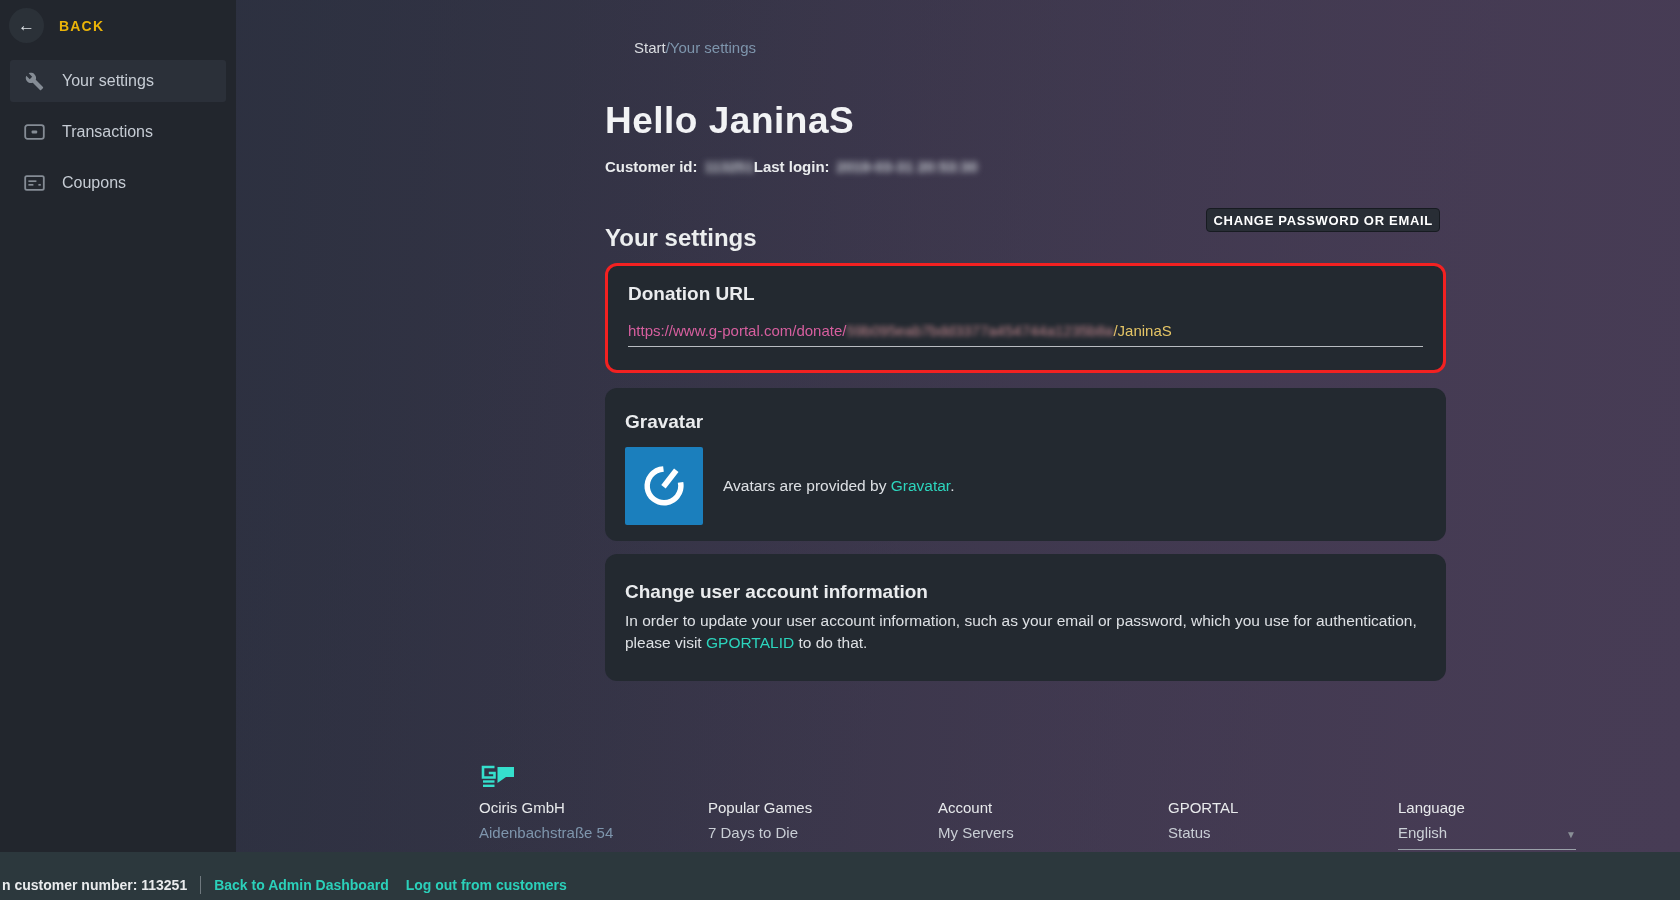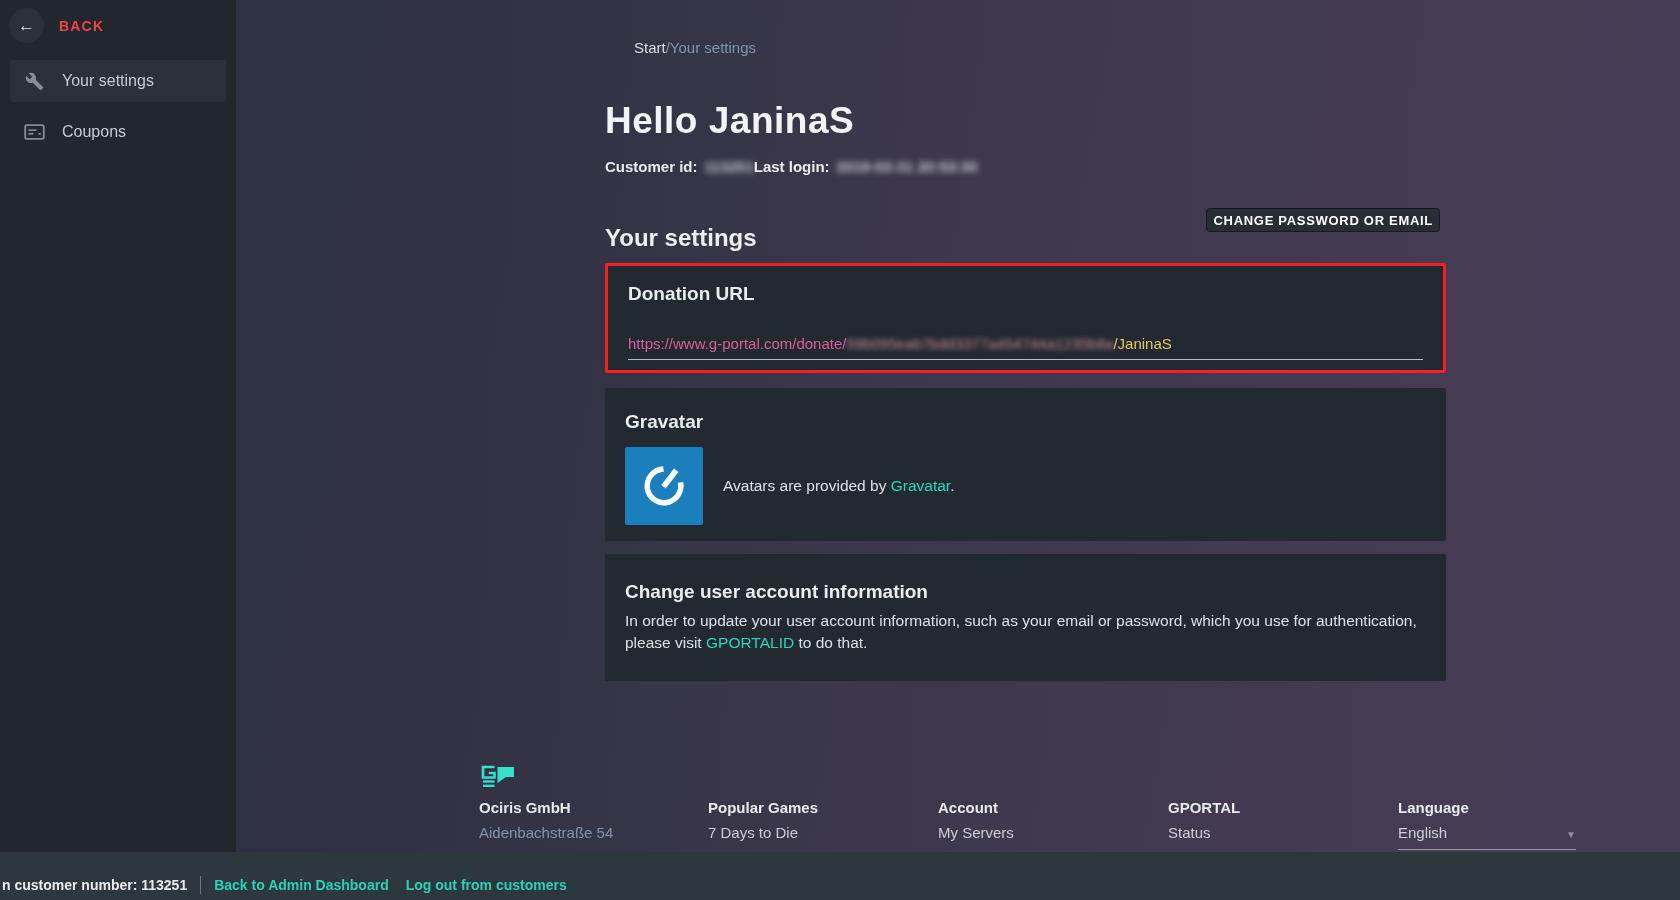--- a/index.html
+++ b/index.html
@@ -8,58 +8,58 @@
     background:linear-gradient(100deg,#2b303f 0%, #36334635 40%, #473c55 100%),
                linear-gradient(to right,#2b303f,#473c55);
     font-family:"Liberation Sans", sans-serif;
   }
 
   
   .sidebar { position:absolute; left:0; top:0; width:236px; height:852px; background:#22262d; }
   .sidebar-header { display:flex; align-items:center; gap:15px; padding:8px 9px; }
   .back-circle { width:35px; height:35px; border-radius:50%; background:#2b3138; display:flex; align-items:center; justify-content:center; cursor:pointer; }
   .back-circle::after { content:"←"; color:#dfe3e7; font-size:17px; line-height:1; }
-  .back-label { font-weight:bold; font-size:14px; letter-spacing:1.2px; color:#ef4444; }
+  .back-label { font-weight:bold; font-size:14px; letter-spacing:1.2px; color:#eab308; }
   .side-item { display:flex; align-items:center; gap:17px; margin:9px 10px; padding:10px 13px; border-radius:3px; color:#c6ccd4; font-size:16px; cursor:pointer; }
   .side-item.active { background:#2b3039; }
   .side-icon { width:22px; height:22px; display:flex; align-items:center; justify-content:center; flex:0 0 22px; }
 
   
   .content { position:absolute; left:605px; top:0; width:841px; }
   .breadcrumb { position:absolute; top:39px; left:29px; font-size:15px; display:flex; }
   .crumb-start { color:#dadde1; cursor:pointer; }
   .crumb-sep, .crumb-current { color:#7e95ac; }
   .page-title { position:absolute; top:100px; left:0; margin:0; font-size:37px; font-weight:bold; color:#f2f3f5; letter-spacing:0.5px; }
   .meta { position:absolute; top:158px; left:0; display:flex; font-size:15px; }
   .meta b { color:#e9ebed; margin-right:7px; }
   .blurred { filter:blur(3px); color:#c9cdd3; font-weight:bold; }
   .section-title { position:absolute; top:224px; left:0; margin:0; font-size:24px; font-weight:bold; color:#eceeef; }
   .pw-button { position:absolute; top:208px; right:6px; height:24px; padding:0 6px; background:#282d35; border:1px solid #171b21; border-radius:4px; color:#ffffff; font-family:"Liberation Sans",sans-serif; font-size:13px; font-weight:bold; letter-spacing:0.7px; cursor:pointer;margin-left:44px; }
 
   
-  .card { position:absolute; left:0; width:841px; background:#232930; box-sizing:border-box; border-radius:2px; }
+  .card { position:absolute; left:0; width:841px; background:#232930; box-sizing:border-box; border-radius:12px; }
   .card-title { margin:0; font-size:19px; font-weight:bold; color:#eaecee; }
   .card-donation { top:263px; height:110px; border:3px solid #f32121; padding:17px 20px; }
-  .url-row { margin-top:30px; padding-bottom:7px; border-bottom:1px solid #b8bcc1; font-size:15px; white-space:nowrap; overflow:hidden; }
+  .url-row { margin-top:17px; padding-bottom:7px; border-bottom:1px solid #b8bcc1; font-size:15px; white-space:nowrap; overflow:hidden; }
   .url-prefix { color:#d75f9f; text-decoration:none; }
   .url-token { color:#c4888f; filter:blur(2.6px); }
   .url-suffix { color:#e5c566; }
   .card-gravatar { top:388px; height:153px; padding:23px 20px; }
   .grav-row { display:flex; align-items:center; margin-top:14px; }
   .grav-logo { width:78px; height:78px; background:#1b7fbd; border-radius:2px; display:flex; align-items:center; justify-content:center; }
   .grav-text { margin-left:20px; font-size:15.5px; color:#dde0e4; }
   .teal-link { color:#2cd5bd; text-decoration:none; cursor:pointer; }
   .card-account { top:554px; height:127px; padding:27px 20px; }
   .account-text { margin-top:7px; font-size:15.5px; line-height:22px; color:#dde0e4; width:802px; }
 
   
   .footer-logo { position:absolute; left:480px; top:764px; }
   .fcol { position:absolute; top:799px; width:216px; font-size:15px; }
   .fcol-1 { left:479px; } .fcol-2 { left:708px; } .fcol-3 { left:938px; } .fcol-4 { left:1168px; } .fcol-5 { left:1398px; }
-  .fcol h4 { margin:0 0 8px 0; font-size:15px; font-weight:bold; color:#e8eaec; }
+  .fcol h4 { margin:0 0 8px 0; font-size:15px; font-weight:normal; color:#e8eaec; }
   .fitem { margin-bottom:8px; color:#c9ced5; cursor:pointer; }
   .fcol-1 .fitem { color:#7e95ac; cursor:default; }
   .lang-select { width:178px; display:flex; justify-content:space-between; align-items:center; border-bottom:1px solid #9aa1a9; padding-bottom:8px; color:#ccd1d7; cursor:pointer;gap:28px; }
   .caret::after { content:"▼"; font-size:10px; color:#8a9097; }
 
   
   .bottom-strip { position:absolute; left:0; top:852px; width:1680px; height:48px; background:#2c383d; z-index:10; display:flex; align-items:center; padding-top:17px; box-sizing:border-box; }
   .bar-customer { margin-left:2px; font-size:14px; font-weight:bold; color:#e9ebed; }
   .bar-divider { width:1px; height:18px; background:#6f787e; margin:0 13px; }
   .bar-link { font-size:14px; font-weight:bold; color:#2bd0ba; text-decoration:none; cursor:pointer; margin-right:17px; }
@@ -79,20 +79,29 @@
 
     <div class="side-item active">
       <span class="side-icon">
         <svg width="19" height="19" viewBox="0 0 24 24">
             <path fill="#858c95" d="M22.7 19l-9.1-9.1c.9-2.3.4-5-1.5-6.9-2-2-5-2.4-7.4-1.3L9 6 6 9 1.6 4.7C.4 7.1.9 10.1 2.9 12.1c1.9 1.9 4.6 2.4 6.9 1.5l9.1 9.1c.4.4 1 .4 1.4 0l2.3-2.3c.5-.4.5-1.1.1-1.4z"></path>
           </svg>
       </span>
       <span>Your settings</span>
     </div>
 
+    <div class="side-item">
+      <span class="side-icon">
+        <svg width="21" height="16" viewBox="0 0 21 16">
+            <rect x="1.2" y="1.2" width="18.6" height="13.6" rx="2.4" fill="none" stroke="#858c95" stroke-width="1.8"></rect>
+            <rect x="7.6" y="6.4" width="5.6" height="3.2" rx="1" fill="#858c95"></rect>
+          </svg>
+      </span>
+      <span>Transactions</span>
+    </div>
 
     <div class="side-item">
       <span class="side-icon">
         <svg width="21" height="16" viewBox="0 0 21 16">
             <rect x="1.2" y="1.2" width="18.6" height="13.6" rx="1.6" fill="none" stroke="#858c95" stroke-width="1.8"></rect>
             <line x1="4.4" y1="6.2" x2="12.4" y2="6.2" stroke="#858c95" stroke-width="1.7"></line>
             <line x1="4.4" y1="9.8" x2="9.4" y2="9.8" stroke="#858c95" stroke-width="1.7"></line>
             <line x1="14.4" y1="9.8" x2="16.8" y2="9.8" stroke="#858c95" stroke-width="1.7"></line>
           </svg>
       </span>

